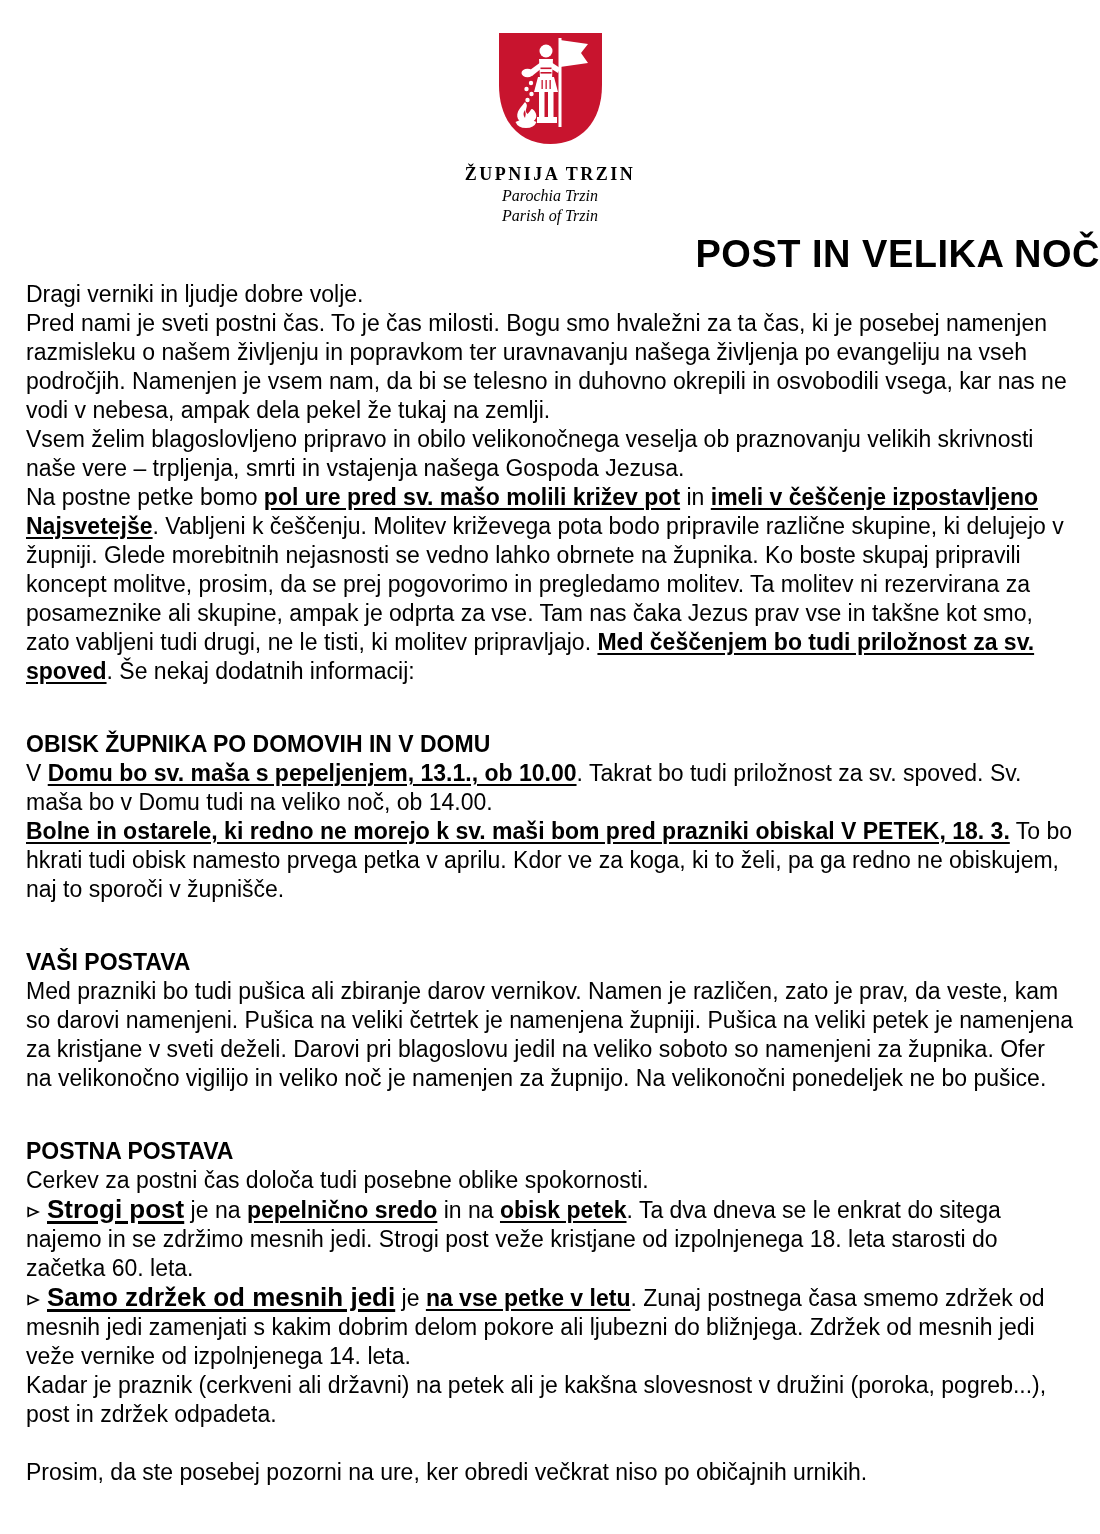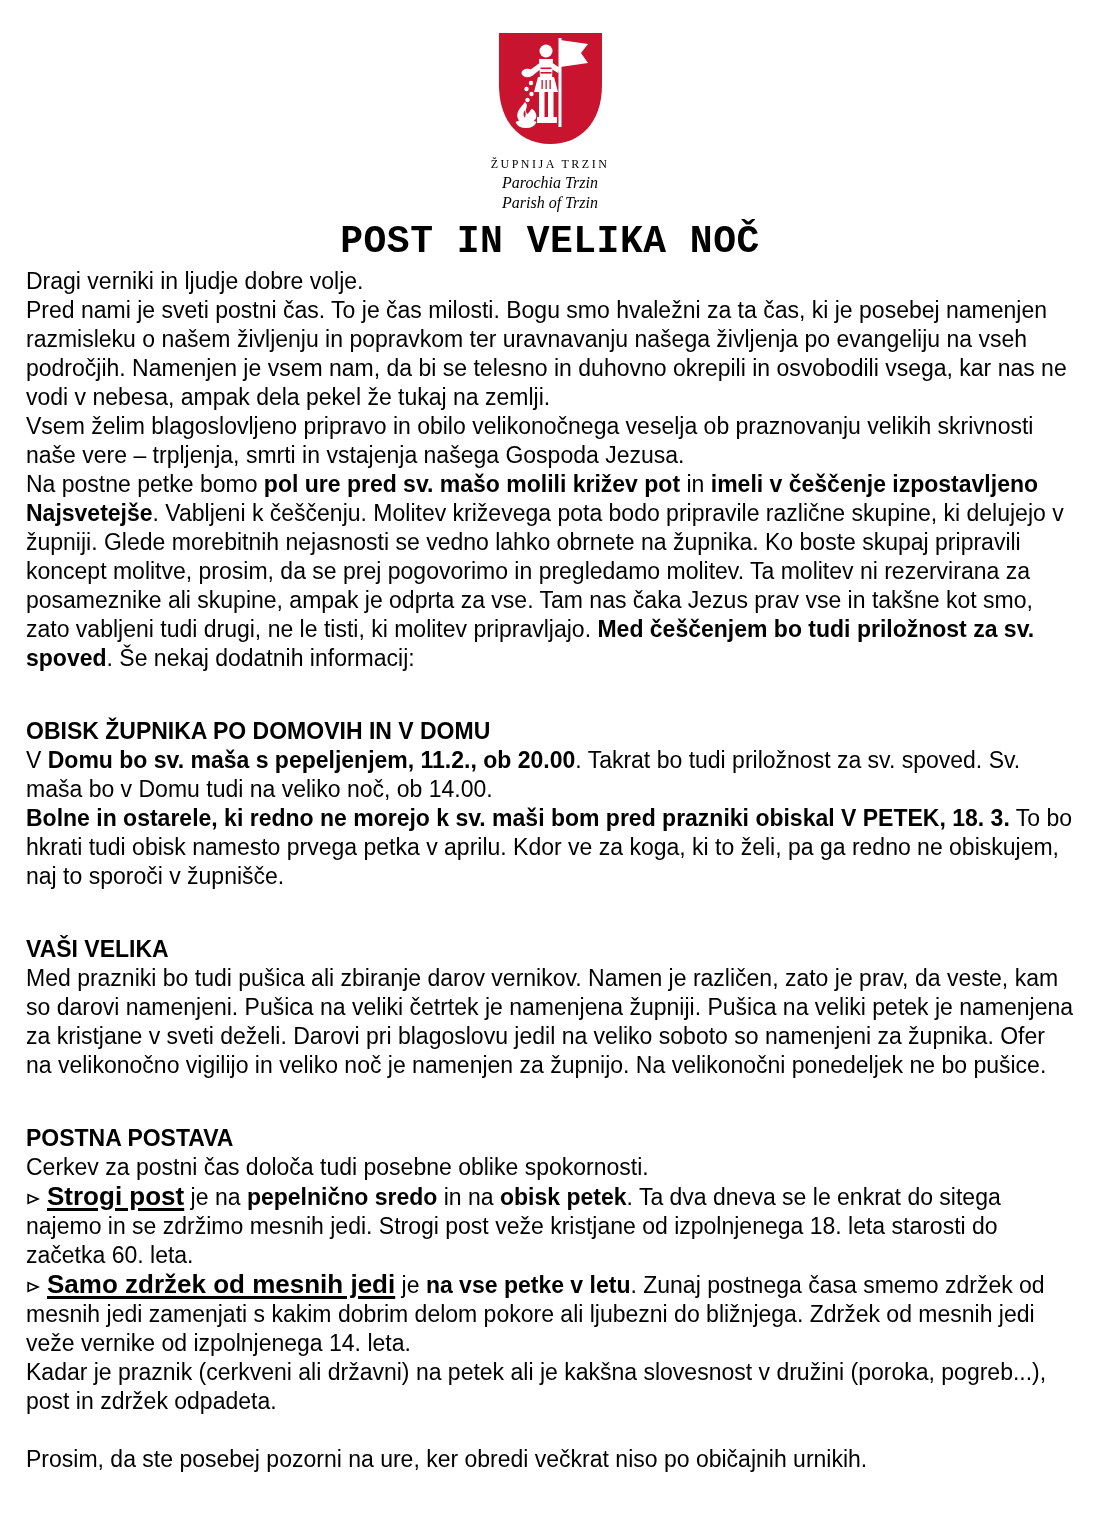--- a/index.html
+++ b/index.html
@@ -5,40 +5,40 @@
   html,body{margin:0;padding:0;background:#ffffff;}
   .page{
     width:1100px;height:1534px;background:#ffffff;color:#000;
     font-family:"Liberation Sans", sans-serif;
     overflow:hidden;position:relative;
   }
   header{text-align:center;padding-top:30px;}
   .crest{display:block;margin:0 auto;}
   .org-name{
     font-family:"Liberation Serif", serif;
-    font-size:12px;letter-spacing:2.5px;margin-top:10px;
+    font-size:18px;letter-spacing:2.5px;margin-top:17px;font-weight:bold;
   }
   .org-latin,.org-english{
     font-family:"Liberation Serif", serif;
     font-style:italic;font-size:16px;margin-top:2px;
   }
   h1.page-title{
-    font-family:Liberation Mono, monospace;
+    font-family:Liberation Sans, sans-serif;
     font-size:38px;font-weight:bold;letter-spacing:.5px;
-    text-align:center;margin:8px 0 0 0;
+    text-align:right;margin:8px 0 0 0;
   }
   main{
     padding:4px 24px 0 26px;
     font-size:23px;line-height:29px;
   }
   main p, main h2{margin:0;font-size:23px;line-height:29px;font-weight:normal;}
   main h2{font-weight:bold;margin-top:15px;}
   .gap{height:29px;}
   .seg-bu{
-    font-weight:bold;
+    font-weight:bold;text-decoration:underline;
     text-decoration-thickness:2px;text-underline-offset:3px;
   }
   .seg-bul{
     font-weight:bold;text-decoration:underline;font-size:26px;
     text-decoration-thickness:2.5px;text-underline-offset:3px;
   }
   .bullet-icon{display:inline-block;margin-right:7px;}
   .bullet-icon svg{vertical-align:-1px;}
 </style>
 </head>
@@ -95,24 +95,24 @@
 
   <h1 class="page-title">POST IN VELIKA NOČ</h1>
 
   <main>
       <p><span>Dragi verniki in ljudje dobre volje.</span></p>
       <p><span>Pred nami je sveti postni čas. To je čas milosti. Bogu smo hvaležni za ta čas, ki je posebej namenjen razmisleku o našem življenju in popravkom ter uravnavanju našega življenja po evangeliju na vseh področjih. Namenjen je vsem nam, da bi se telesno in duhovno okrepili in osvobodili vsega, kar nas ne vodi v nebesa, ampak dela pekel že tukaj na zemlji.</span></p>
       <p><span>Vsem želim blagoslovljeno pripravo in obilo velikonočnega veselja ob praznovanju velikih skrivnosti naše vere – trpljenja, smrti in vstajenja našega Gospoda Jezusa.</span></p>
       <p><span>Na postne petke bomo </span><span class="seg-bu">pol ure pred sv. mašo molili križev pot</span><span> in </span><span class="seg-bu">imeli v češčenje izpostavljeno Najsvetejše</span><span>. Vabljeni k češčenju. Molitev križevega pota bodo pripravile različne skupine, ki delujejo v župniji. Glede morebitnih nejasnosti se vedno lahko obrnete na župnika. Ko boste skupaj pripravili koncept molitve, prosim, da se prej pogovorimo in pregledamo molitev. Ta molitev ni rezervirana za posameznike ali skupine, ampak je odprta za vse. Tam nas čaka Jezus prav vse in takšne kot smo, zato vabljeni tudi drugi, ne le tisti, ki molitev pripravljajo. </span><span class="seg-bu">Med češčenjem bo tudi priložnost za sv. spoved</span><span>. Še nekaj dodatnih informacij:</span></p>
       <div class="gap"></div>
       <h2><span>OBISK ŽUPNIKA PO DOMOVIH IN V DOMU</span></h2>
-      <p><span>V </span><span class="seg-bu">Domu bo sv. maša s pepeljenjem, 11.2., ob 20.00</span><span>. Takrat bo tudi priložnost za sv. spoved. Sv. maša bo v Domu tudi na veliko noč, ob 14.00.</span></p>
+      <p><span>V </span><span class="seg-bu">Domu bo sv. maša s pepeljenjem, 13.1., ob 10.00</span><span>. Takrat bo tudi priložnost za sv. spoved. Sv. maša bo v Domu tudi na veliko noč, ob 14.00.</span></p>
       <p><span class="seg-bu">Bolne in ostarele, ki redno ne morejo k sv. maši bom pred prazniki obiskal V PETEK, 18. 3.</span><span> To bo hkrati tudi obisk namesto prvega petka v aprilu. Kdor ve za koga, ki to želi, pa ga redno ne obiskujem, naj to sporoči v župnišče.</span></p>
       <div class="gap"></div>
-      <h2><span>VAŠI VELIKA</span></h2>
+      <h2><span>VAŠI POSTAVA</span></h2>
       <p><span>Med prazniki bo tudi pušica ali zbiranje darov vernikov. Namen je različen, zato je prav, da veste, kam so darovi namenjeni. Pušica na veliki četrtek je namenjena župniji. Pušica na veliki petek je namenjena za kristjane v sveti deželi. Darovi pri blagoslovu jedil na veliko soboto so namenjeni za župnika. Ofer na velikonočno vigilijo in veliko noč je namenjen za župnijo. Na velikonočni ponedeljek ne bo pušice.</span></p>
       <div class="gap"></div>
       <h2><span>POSTNA POSTAVA</span></h2>
       <p><span>Cerkev za postni čas določa tudi posebne oblike spokornosti.</span></p>
       <p><span class="bullet-icon"><svg width="14" height="14" viewBox="0 0 14 14" aria-hidden="true">
             <path d="M2.2 2.8 L12 7 L2.2 11.2 Z" fill="none" stroke="#000" stroke-width="1.7"></path>
           </svg></span><span class="seg-bul">Strogi post</span><span> je na </span><span class="seg-bu">pepelnično sredo</span><span> in na </span><span class="seg-bu">obisk petek</span><span>. Ta dva dneva se le enkrat do sitega najemo in se zdržimo mesnih jedi. Strogi post veže kristjane od izpolnjenega 18. leta starosti do začetka 60. leta.</span></p>
       <p><span class="bullet-icon"><svg width="14" height="14" viewBox="0 0 14 14" aria-hidden="true">
             <path d="M2.2 2.8 L12 7 L2.2 11.2 Z" fill="none" stroke="#000" stroke-width="1.7"></path>
           </svg></span><span class="seg-bul">Samo zdržek od mesnih jedi</span><span> je </span><span class="seg-bu">na vse petke v letu</span><span>. Zunaj postnega časa smemo zdržek od mesnih jedi zamenjati s kakim dobrim delom pokore ali ljubezni do bližnjega. Zdržek od mesnih jedi veže vernike od izpolnjenega 14. leta.</span></p>

